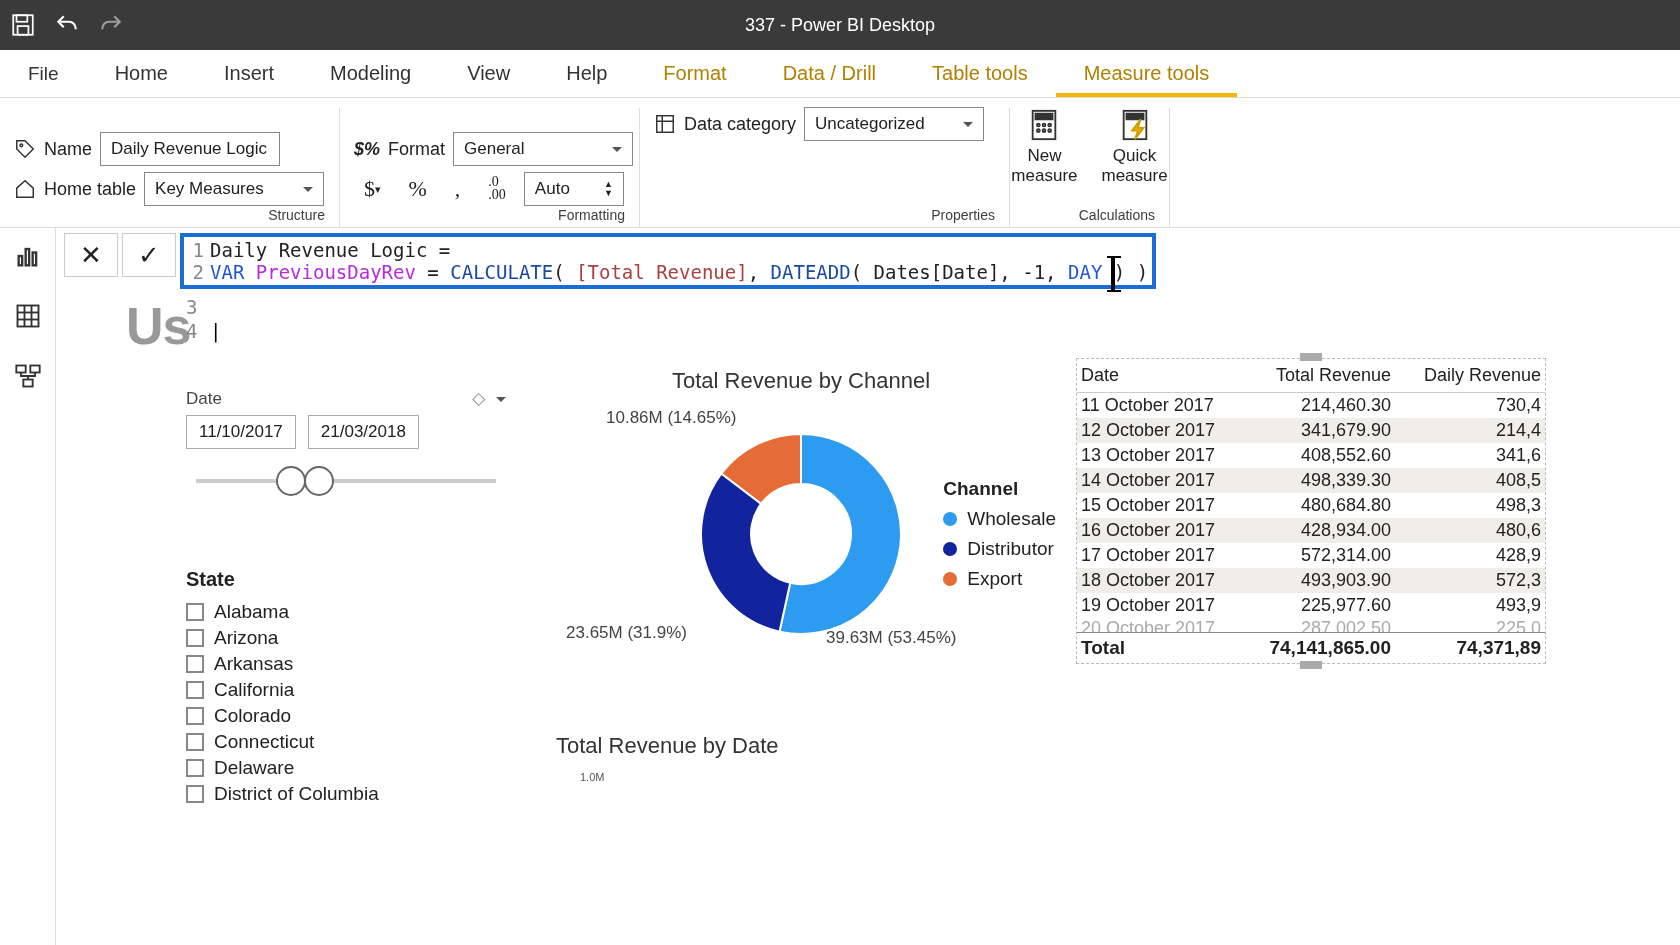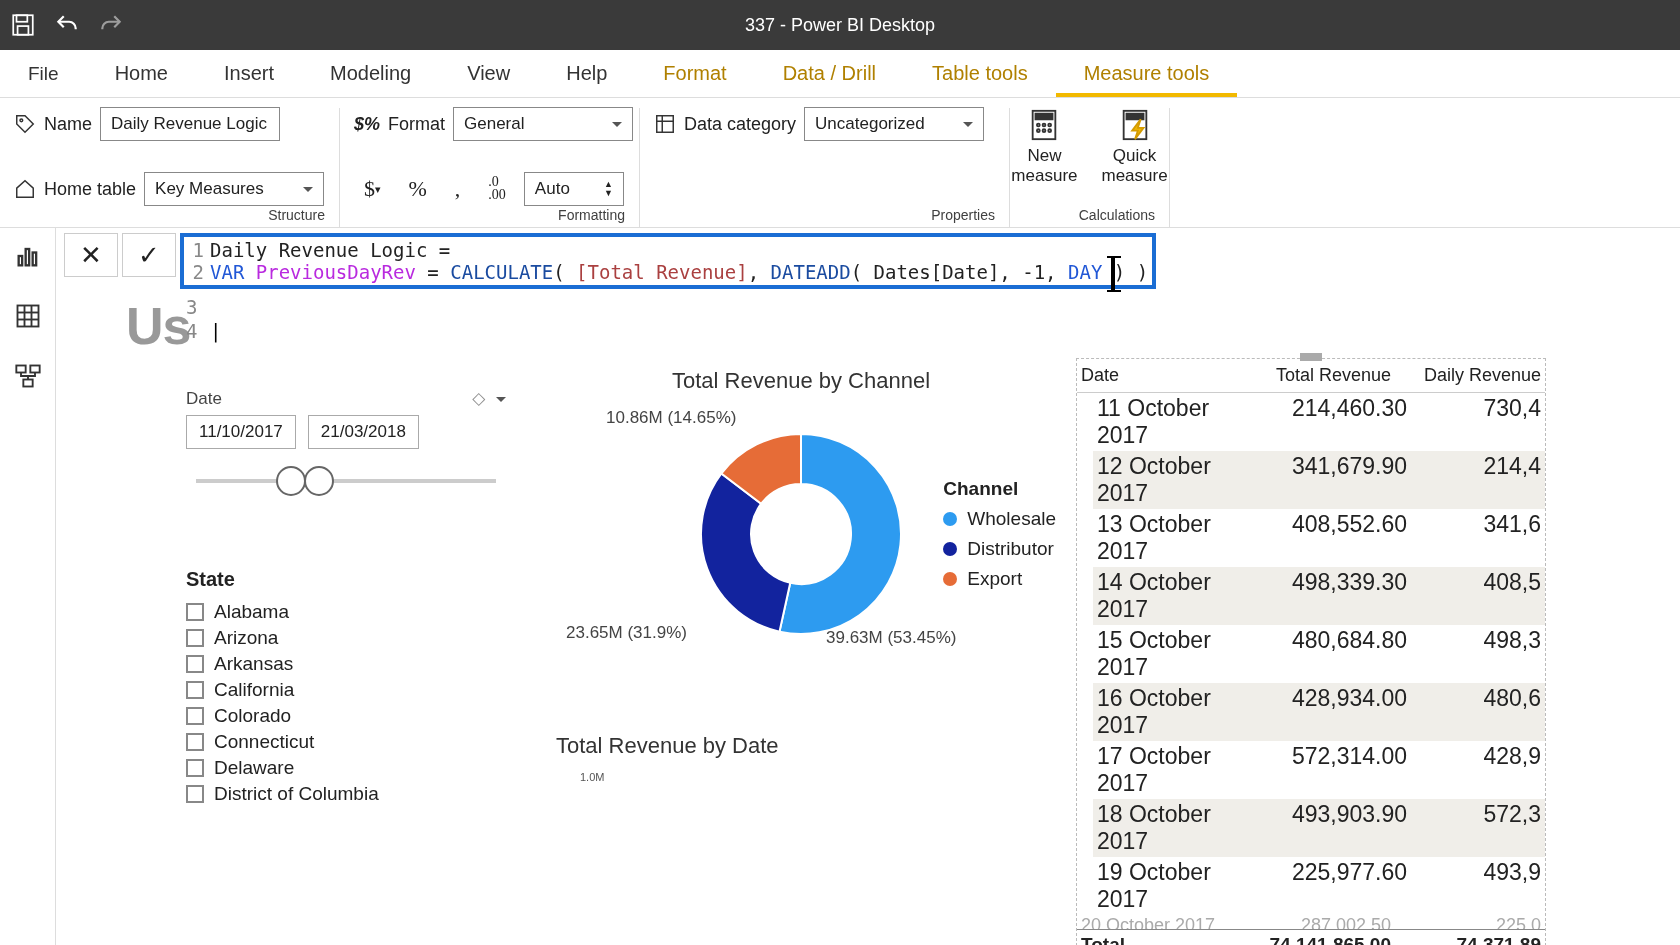--- a/index.html
+++ b/index.html
@@ -13,21 +13,21 @@
   .menubar { height:48px; display:flex; align-items:flex-end; border-bottom:1px solid #ddd; background:#fff; }
   .menutab { padding:10px 28px 12px; font-size:20px; color:#333; cursor:pointer; }
   .menutab.file { font-size:19px; padding-left:28px; padding-right:28px; }
   .menutab.gold { color:#b08000; }
   .menutab.active { border-bottom:4px solid #f2b900; padding-bottom:8px; }
   
   .ribbon { height:130px; border-bottom:1px solid #ddd; display:flex; padding-top:10px; }
   .ribgroup { display:flex; flex-direction:column; border-right:1px solid #ddd; padding:0 14px; }
   .ribgroup .body { flex:1; display:flex; gap:12px; }
   .ribgroup .label { text-align:right; font-size:14px; color:#404040; padding:2px 0 4px; }
-  .ribcol { display:flex; flex-direction:column; gap:8px; justify-content:space-between; }
+  .ribcol { display:flex; flex-direction:column; gap:8px; justify-content:flex-end; }
   .ribrow { display:flex; align-items:center; gap:8px; height:32px; }
   .ribrow .lbl { font-size:18px; color:#222; }
   .input-box { border:1px solid #888; height:34px; background:#fff; padding:0 10px; display:flex; align-items:center; font-size:17px; min-width:180px; justify-content:space-between; }
   .input-box.short { min-width:100px; }
   .ico { width:22px; height:22px; display:inline-flex; align-items:center; justify-content:center; }
   .fmt-btn { font-size:22px; padding:0 10px; font-family:"Segoe UI"; display:flex; align-items:center; justify-content:center; height:32px; }
   .stack-ico { display:flex; flex-direction:column; align-items:center; padding:0 6px; cursor:pointer; }
   .stack-ico .txt { font-size:17px; text-align:center; line-height:1.2; margin-top:4px; }
   
   .main { display:flex; height:770px; }
@@ -73,21 +73,21 @@
   .legend .lh { font-weight:600; margin-bottom:8px;}
   .legend .li { display:flex; align-items:center; gap:10px; margin-bottom:8px;}
   .legend .sw { width:14px; height:14px; border-radius:50%; }
   .dlab { position:absolute; font-size:17px; color:#444; text-align:center; line-height:1.2;}
   
   .table-vis { position:absolute; left:1020px; top:130px; width:470px; border:1px dashed #bbb; }
   .table-vis .grip { position:absolute; width:22px; height:8px; background:#aaa; left:50%; transform:translateX(-50%);} 
   .table-vis .gript{top:-6px;} .table-vis .gripb{bottom:-6px;}
   .tv-head { display:flex; font-size:18px; font-weight:400; padding:6px 4px; border-bottom:1px solid #ccc;}
   .tc1{width:160px;} .tc2{width:150px; text-align:right;} .tc3{flex:1; text-align:right;}
-  .tv-row { display:flex; font-size:23px; padding:2px 4px;margin-left:16px; }
+  .tv-row { display:flex; font-size:18px; padding:2px 4px; }
   .tv-row.alt{ background:#f0eee9; }
   .tv-total { display:flex; font-size:19px; font-weight:700; padding:4px 4px; border-top:1px solid #888;}
   .cutrow { filter:blur(0.5px); color:#aaa; font-size:18px; display:flex; padding:0 4px; height:14px; overflow:hidden;}
   
   .line-chart { position:absolute; left:500px; top:505px; }
   .line-chart .axis-lbl { font-size:11px; color:#555; margin-top:12px; margin-left:24px;}
   
   .chev::after{content:""; display:inline-block; border:5px solid transparent; border-top-color:#555; margin-left:6px; transform:translateY(3px);}
   svg { overflow:visible; }
 </style>

